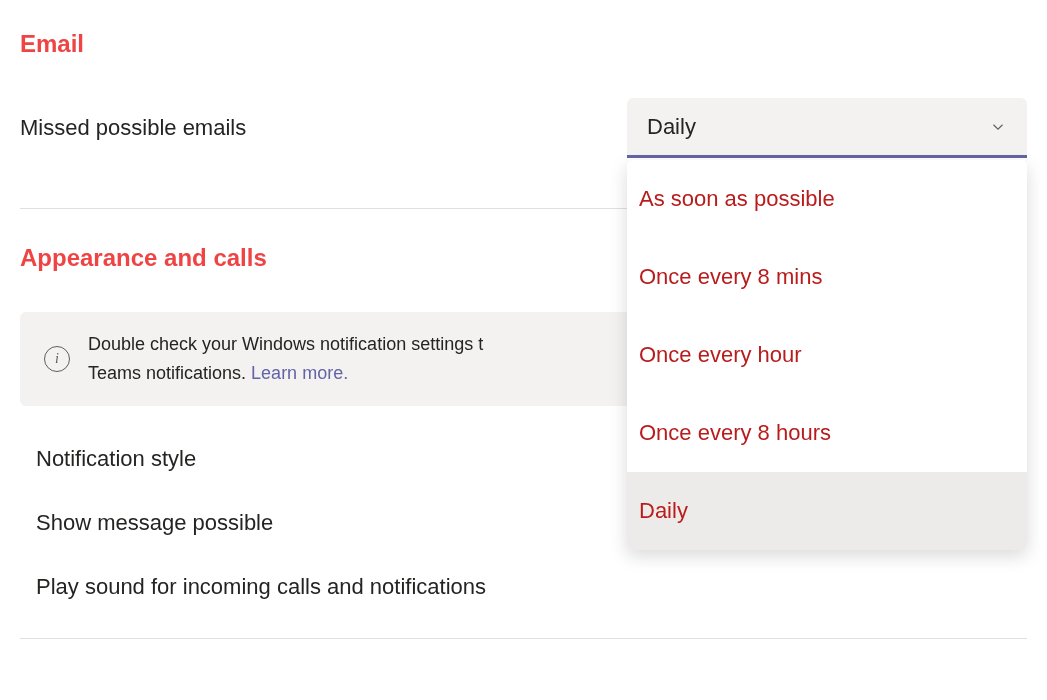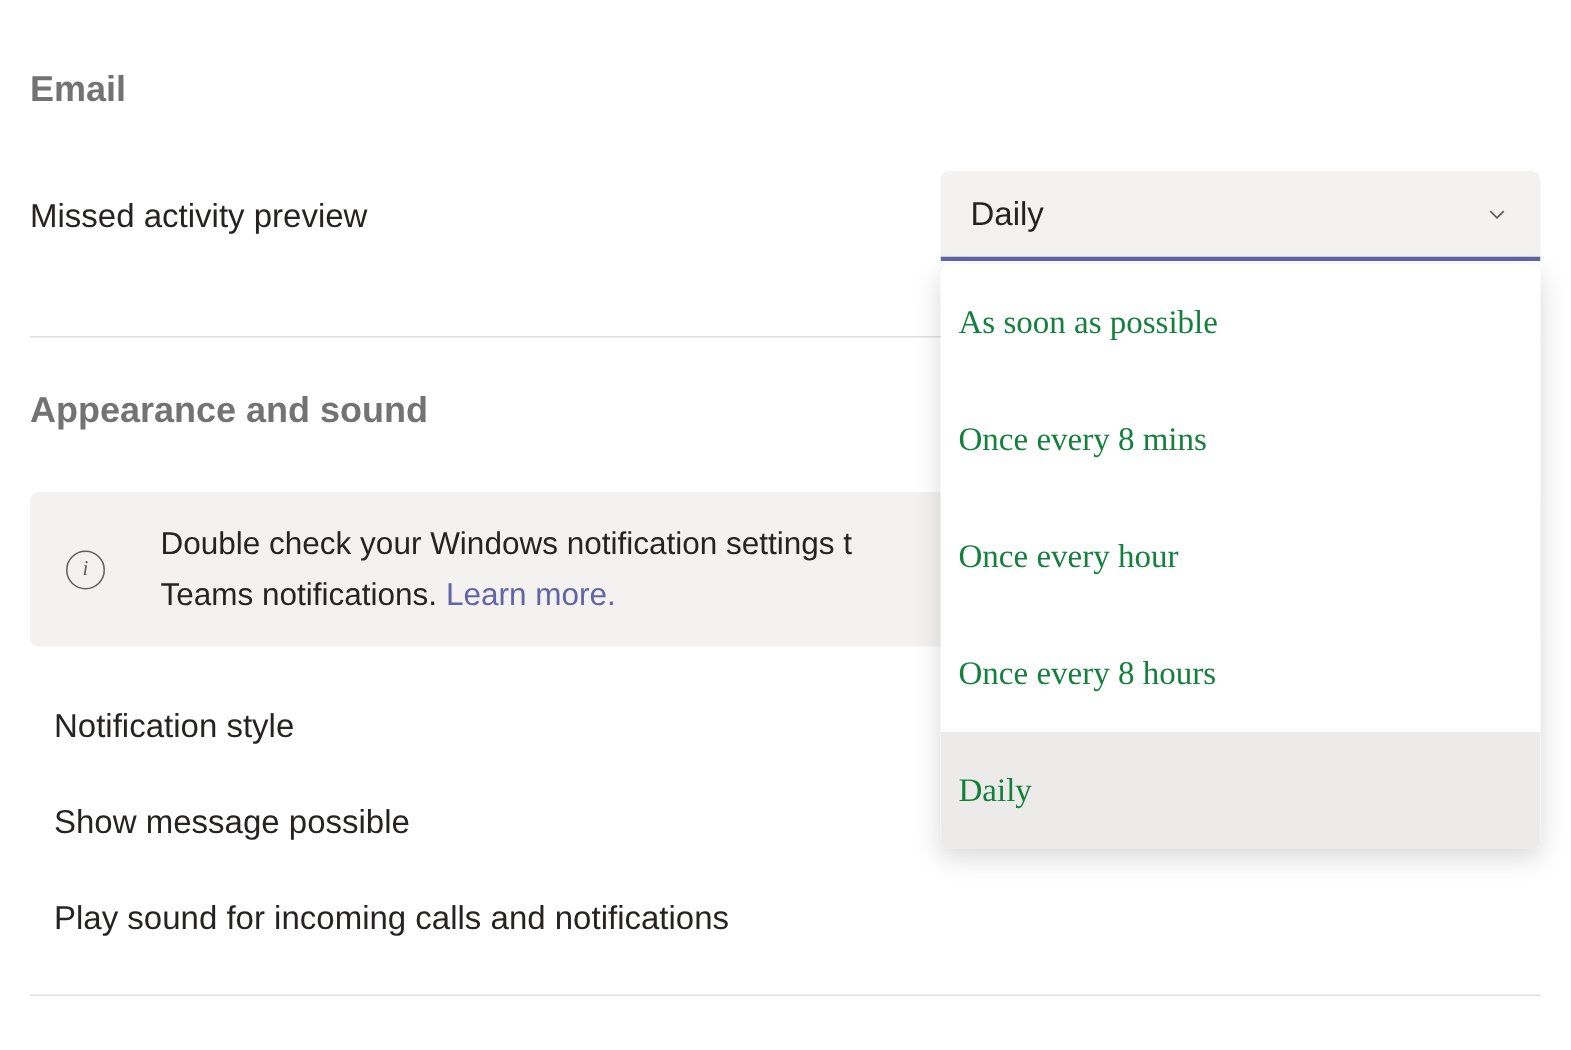--- a/index.html
+++ b/index.html
@@ -11,22 +11,21 @@
       font-family: 'Segoe UI', -apple-system, BlinkMacSystemFont, sans-serif;
       background: #ffffff;
       color: #252423;
       padding: 30px 20px;
       font-size: 21px;
     }
     .section-heading {
       font-weight: 700;
       font-size: 24px;
       margin-bottom: 40px;
-      color: #737373;
-      margin-top: 16px;
+      color: #ef4444;
     }
     .setting-row {
       display: flex;
       justify-content: space-between;
       align-items: center;
       margin-bottom: 10px;
     }
     .setting-label {
       font-size: 22px;
       font-weight: 400;
@@ -54,24 +53,23 @@
       display: flex;
       align-items: center;
       justify-content: center;
       flex-shrink: 0;
       font-size: 14px;
       font-style: italic;
       color: #605e5c;
       font-family: Georgia, serif;
     }
     .info-text {
-      font-size: 21px;
+      font-size: 18px;
       line-height: 1.6;
       color: #252423;
-      margin-left: 19px;
     }
     .learn-more {
       color: #6264a7;
       text-decoration: none;
     }
     .setting-item {
       font-size: 22px;
       margin-bottom: 38px;
       margin-left: 16px;
     }
@@ -107,59 +105,58 @@
       background: #ffffff;
       border-radius: 6px;
       box-shadow: 0 6px 18px rgba(0,0,0,0.15);
       overflow: hidden;
       z-index: 10;
     }
     .dropdown-option {
       padding: 26px 12px;
       font-size: 22px;
       cursor: pointer;
-      color: #15803d;
-      font-family: Liberation Serif, serif;
+      color: #b91c1c;
     }
     .dropdown-option.selected {
       background: #edebe9;
     }
     .settings-divider {
       height: 1px;
       background: #e1dfdd;
       margin-top: 20px;
     }
   </style>
 </head>
 <body>
 
 <div class="section-heading">Email</div>
 
 <div class="setting-row">
-  <div class="setting-label">Missed activity preview</div>
+  <div class="setting-label">Missed possible emails</div>
   <div class="dropdown-container">
     <button class="dropdown-button">
       <span>Daily</span>
       <svg class="chevron" viewBox="0 0 24 24" fill="none" stroke="#605e5c" stroke-width="1.5">
         <polyline points="6 9 12 15 18 9"></polyline>
       </svg>
     </button>
     <div class="dropdown-menu">
       <div class="dropdown-option">As soon as possible</div>
       <div class="dropdown-option">Once every 8 mins</div>
       <div class="dropdown-option">Once every hour</div>
       <div class="dropdown-option">Once every 8 hours</div>
       <div class="dropdown-option selected">Daily</div>
     </div>
   </div>
 </div>
 
 <div class="divider"></div>
 
-<div class="section-heading">Appearance and sound</div>
+<div class="section-heading">Appearance and calls</div>
 
 <div class="info-box">
   <div class="info-icon">i</div>
   <div class="info-text">
     <span>Double check your Windows notification settings t</span><br>
     <span>Teams notifications.</span>
     <a href="#" class="learn-more">Learn more.</a>
   </div>
 </div>
 

